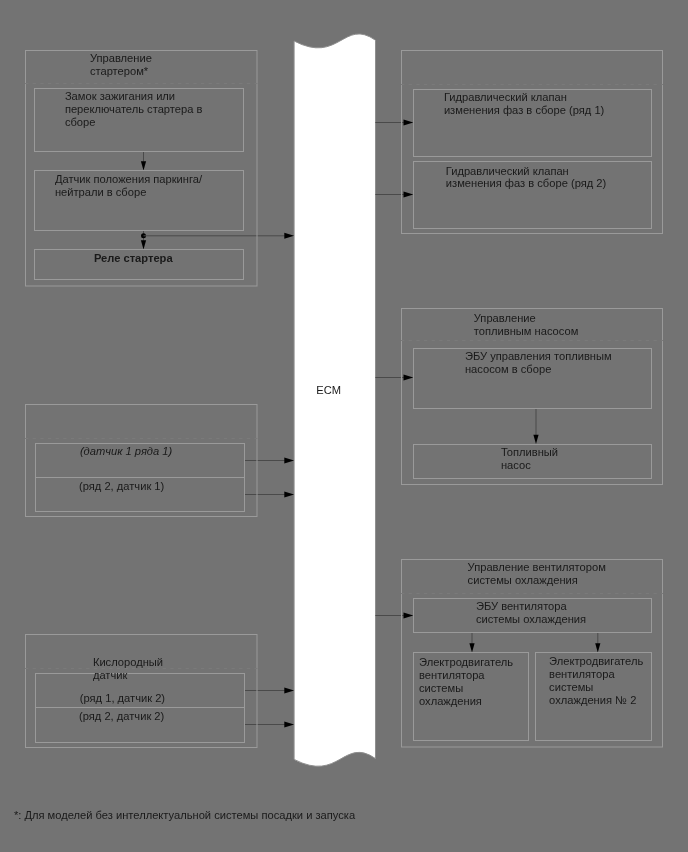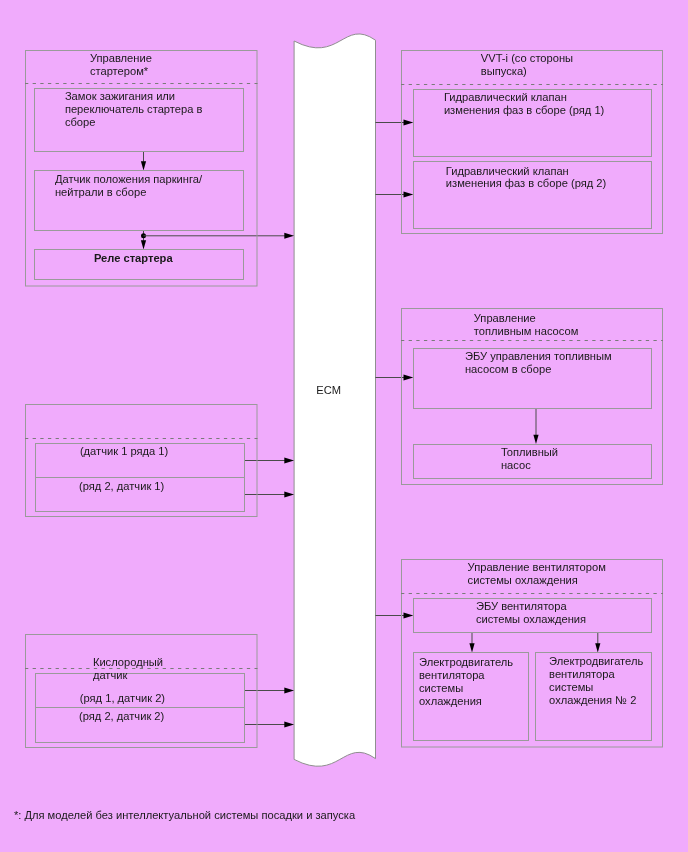--- a/index.html
+++ b/index.html
@@ -1,18 +1,18 @@
 <!DOCTYPE html>
 <html><head>
 <meta charset="utf-8">
 <title>ECM block diagram</title>
 <style>
   html,body{margin:0;padding:0;background:#ffffff;}
   body{width:688px;height:852px;font-family:"Liberation Sans",sans-serif;color:#1a1a1a;}
-  #stage{position:relative;width:688px;height:852px;overflow:hidden;background:#f0abfc;}
+  #stage{position:relative;width:688px;height:852px;overflow:hidden;background:#737373;}
   #wires{position:absolute;left:0;top:0;}
   
   .tx{position:absolute;font-size:11.15px;line-height:12.95px;white-space:pre;color:#1a1a1a;}
   .foot{position:absolute;font-size:11.15px;line-height:12.95px;color:#1a1a1a;white-space:pre;}
 </style>
 </head>
 <body>
 
 <div id="stage">
 <svg id="wires" width="688" height="852" viewBox="0 0 688 852">
@@ -70,26 +70,25 @@
       <rect x="401.5" y="559.5" width="261.0" height="187.5" fill="none" stroke="#9a9a9a" stroke-width="1"></rect>
       <line x1="401.0" y1="593.5" x2="663.0" y2="593.5" stroke="#7a7a7a" stroke-width="1" stroke-dasharray="3.3 4.35"></line>
       <rect x="413.5" y="598.5" width="238.0" height="34.0" fill="none" stroke="#9a9a9a" stroke-width="1"></rect>
       <rect x="413.5" y="652.5" width="115.0" height="88.0" fill="none" stroke="#9a9a9a" stroke-width="1"></rect>
       <rect x="535.5" y="652.5" width="116.0" height="88.0" fill="none" stroke="#9a9a9a" stroke-width="1"></rect>
     </svg>
     <div class="tx" style="left:89.9px;top:51.7px;"><div>Управление</div><div>стартером*</div></div>
 <div class="tx" style="left:64.9px;top:90.1px;"><div>Замок зажигания или</div><div>переключатель стартера в</div><div>сборе</div></div>
 <div class="tx" style="left:54.9px;top:173.4px;"><div>Датчик положения паркинга/</div><div>нейтрали в сборе</div></div>
 <div class="tx" style="left:93.9px;top:251.5px;font-weight:bold;"><div>Реле стартера</div></div>
-<div class="tx" style="left:79.9px;top:445.3px;"><div>(датчик 1 ряда 1)</div></div>
+<div class="tx" style="left:79.9px;top:445.3px;font-style:italic;"><div>(датчик 1 ряда 1)</div></div>
 <div class="tx" style="left:79.0px;top:480.0px;"><div>(ряд 2, датчик 1)</div></div>
 <div class="tx" style="left:92.9px;top:636.1px;margin-top:20px;"><div>Кислородный</div><div>датчик</div></div>
 <div class="tx" style="left:79.8px;top:676.1px;margin-top:16px;"><div>(ряд 1, датчик 2)</div></div>
 <div class="tx" style="left:79.0px;top:709.5px;"><div>(ряд 2, датчик 2)</div></div>
-<div class="tx" style="left:480.8px;top:51.6px;"><div>VVT-i (со стороны</div><div>выпуска)</div></div>
 <div class="tx" style="left:443.9px;top:91.4px;"><div>Гидравлический клапан</div><div>изменения фаз в сборе (ряд 1)</div></div>
 <div class="tx" style="left:445.8px;top:164.5px;"><div>Гидравлический клапан</div><div>изменения фаз в сборе (ряд 2)</div></div>
 <div class="tx" style="left:473.8px;top:311.9px;"><div>Управление</div><div>топливным насосом</div></div>
 <div class="tx" style="left:464.9px;top:350.2px;"><div>ЭБУ управления топливным</div><div>насосом в сборе</div></div>
 <div class="tx" style="left:500.9px;top:446.1px;"><div>Топливный</div><div>насос</div></div>
 <div class="tx" style="left:467.6px;top:560.8px;"><div>Управление вентилятором</div><div>системы охлаждения</div></div>
 <div class="tx" style="left:475.9px;top:600.3px;"><div>ЭБУ вентилятора</div><div>системы охлаждения</div></div>
 <div class="tx" style="left:419.0px;top:656.1px;"><div>Электродвигатель</div><div>вентилятора</div><div>системы</div><div>охлаждения</div></div>
 <div class="tx" style="left:549.1px;top:655.3px;"><div>Электродвигатель</div><div>вентилятора</div><div>системы</div><div>охлаждения № 2</div></div>
 <div class="tx" style="left:316.3px;top:384.2px;">ECM</div>

